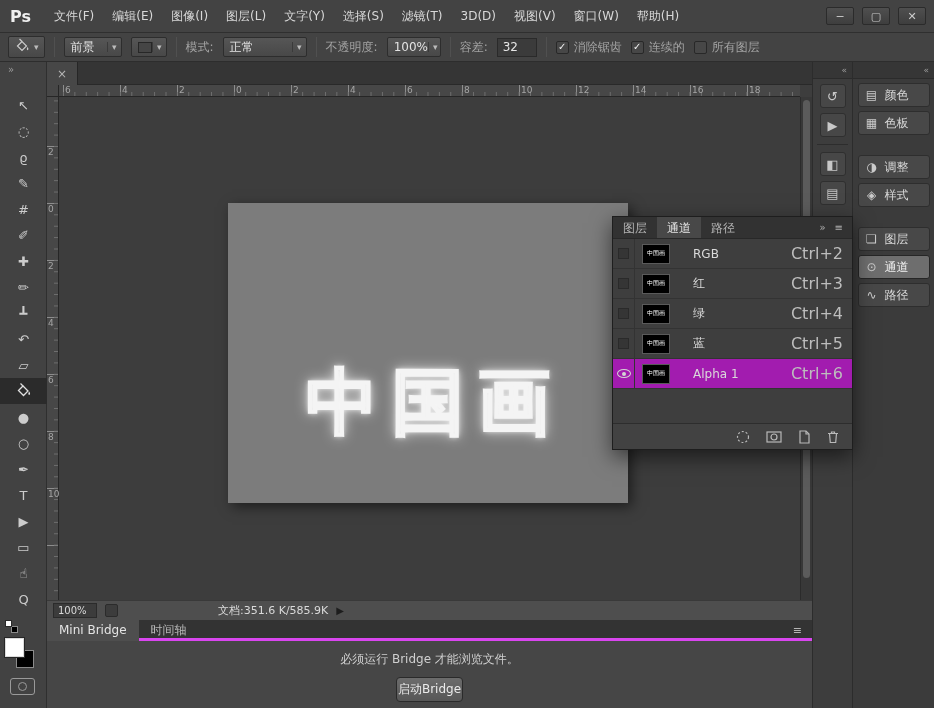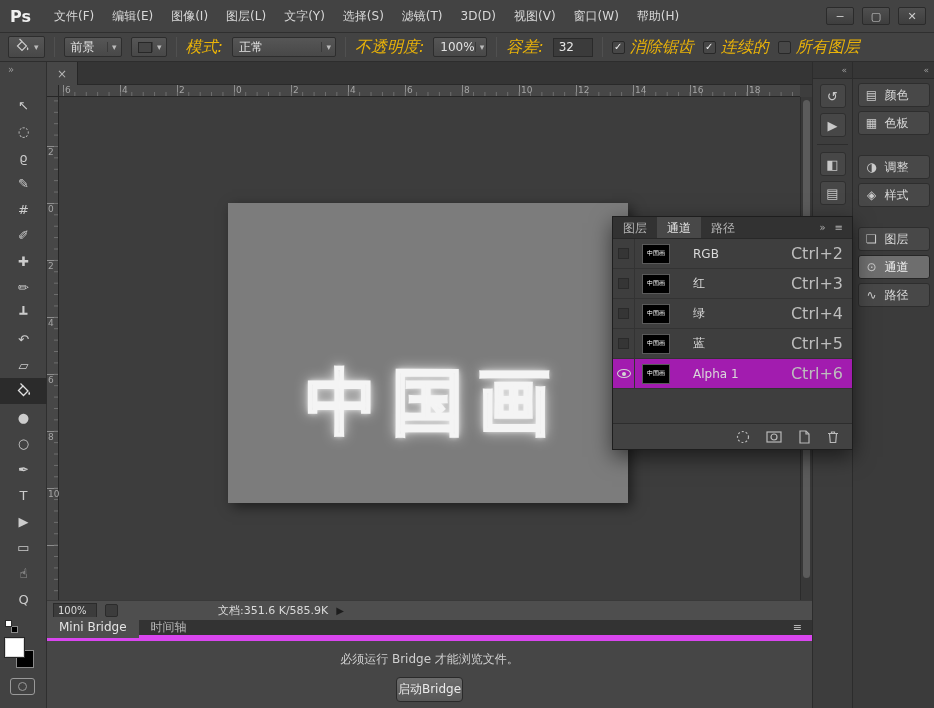--- a/index.html
+++ b/index.html
@@ -9,24 +9,24 @@
   
   #titlebar { position:absolute; left:0; top:0; width:934px; height:33px; background:#434343; border-bottom:1px solid #2f2f2f; display:flex; align-items:center; }
   #pslogo { margin-left:10px; margin-right:14px; font-weight:bold; font-size:16px; color:#f0f0f0; }
   .menu-item { padding:0 9px; font-size:12px; color:#d8d8d8; line-height:33px; }
   #wincontrols { margin-left:auto; margin-right:8px; display:flex; gap:8px; }
   .winbtn { width:28px; height:18px; text-align:center; line-height:18px; font-size:11px; color:#cccccc; background:linear-gradient(#4f4f4f,#3e3e3e); border:1px solid #2b2b2b; border-radius:2px; }
 
   
   #optionsbar { position:absolute; left:0; top:33px; width:934px; height:29px; background:#434343; border-bottom:1px solid #2d2d2d; display:flex; align-items:center; gap:9px; padding:0 8px; }
   .vdiv { width:1px; height:20px; background:#363636; border-right:1px solid #505050; }
-  .lbl { font-size:16px; color:#eab308; white-space:nowrap;font-style:italic; }
+  .lbl { font-size:12px; color:#a3a3a3; white-space:nowrap; }
   .select { display:inline-flex; align-items:center; height:20px; background:linear-gradient(#565656,#484848); border:1px solid #2d2d2d; border-radius:2px; font-size:12px; color:#e2e2e2; padding-left:6px; }
   .select .arr { margin-left:auto; border-left:1px solid #3a3a3a; padding:0 4px; font-size:9px; color:#bbbbbb; }
-  .w58{width:58px}.w92{width:104px}.w54{width:54px}.w36{width:36px}
+  .w58{width:58px}.w92{width:84px}.w54{width:54px}.w36{width:36px}
   .preset { display:inline-flex; align-items:center; gap:4px; height:22px; padding:0 5px; background:linear-gradient(#565656,#484848); border:1px solid #2d2d2d; border-radius:2px; }
   .preset .arr { font-size:9px; color:#bbbbbb; }
   .pattern-swatch { width:15px; height:11px; background:#454545; border:1px solid #272727; }
   .field { width:40px; height:19px; background:#3b3b3b; border:1px solid #2a2a2a; color:#e6e6e6; font-size:12px; display:inline-flex; align-items:center; padding:0 5px; }
   .cbwrap { display:inline-flex; align-items:center; gap:5px; }
   .chk { width:13px; height:13px; background:#474747; border:1px solid #282828; border-radius:2px; display:inline-flex; align-items:center; justify-content:center; font-size:10px; color:#efefef; line-height:1; }
 
   
   #tabbar { position:absolute; left:47px; top:62px; width:765px; height:23px; background:#353535; border-bottom:1px solid #292929; }
   .doctab { display:inline-flex; align-items:center; gap:9px; height:23px; padding:0 10px; background:#474747; border-right:1px solid #262626; font-size:12px; color:#d6d6d6; }
@@ -98,21 +98,21 @@
 
   
   #statusbar { position:absolute; left:47px; top:600px; width:765px; height:20px; background:#4e4e4e; border-top:1px solid #393939; display:flex; align-items:center; gap:8px; padding:0 6px; }
   .zoombox { width:44px; height:15px; background:#3c3c3c; border:1px solid #2b2b2b; font-size:10px; color:#dadada; display:flex; align-items:center; padding:0 4px; }
   .statusicon { width:13px; height:13px; background:#3c3c3c; border:1px solid #2b2b2b; border-radius:2px; }
   .docinfo { margin-left:92px; font-size:11px; color:#dadada; }
   .statarrow { font-size:10px; color:#1d1d1d; }
 
   
   #bottom-panel { position:absolute; left:47px; top:620px; width:765px; height:88px; background:#464646; }
-  .bp-tabs { height:21px; background:#333333; border-bottom:6px solid #d946ef; display:flex; align-items:center; }
+  .bp-tabs { height:21px; background:#333333; border-bottom:3px solid #d946ef; display:flex; align-items:flex-start; }
   .bp-tab { padding:0 12px; line-height:21px; font-size:12px; color:#b5b5b5; }
   .bp-tab.active { background:#4e4e4e; color:#e4e4e4; }
   .bp-menu { margin-left:auto; margin-right:10px; line-height:21px; font-size:11px; color:#b5b5b5; }
   .bp-body { display:flex; flex-direction:column; align-items:center; padding-top:10px; gap:9px; }
   .bp-msg { font-size:12px; color:#cfcfcf; }
   .bp-btn { padding:3px 1px; background:linear-gradient(#6c6c6c,#575757); border:1px solid #2a2a2a; border-radius:4px; font-size:12px; color:#eaeaea; }
 </style>
 </head>
 <body>
 

